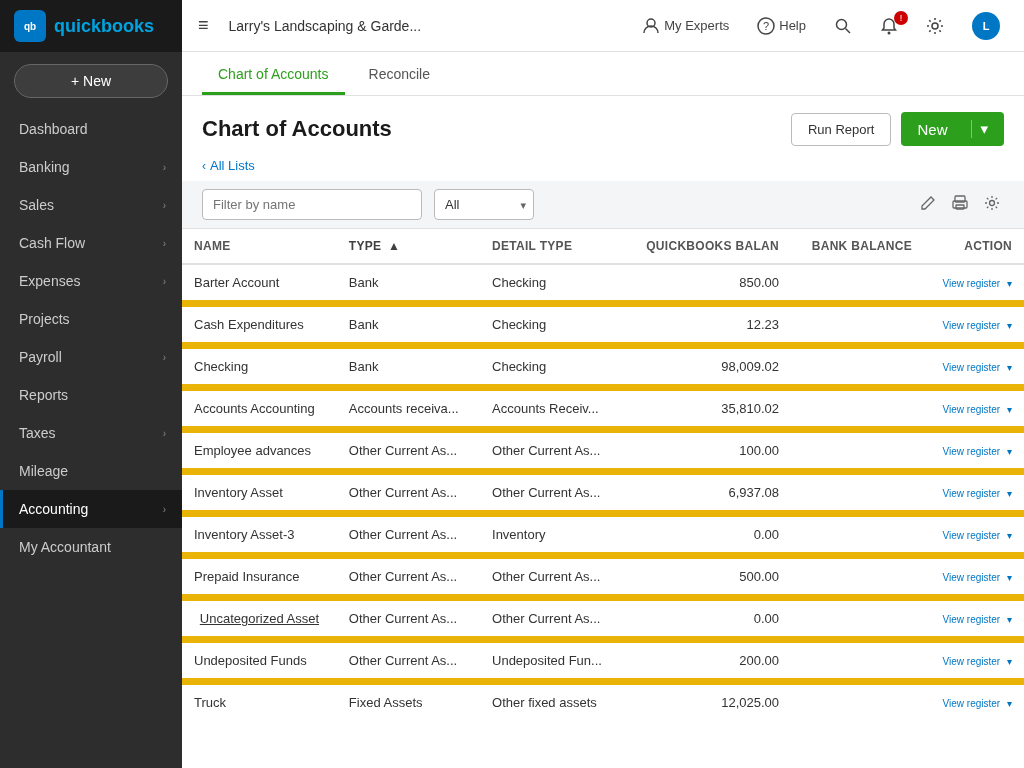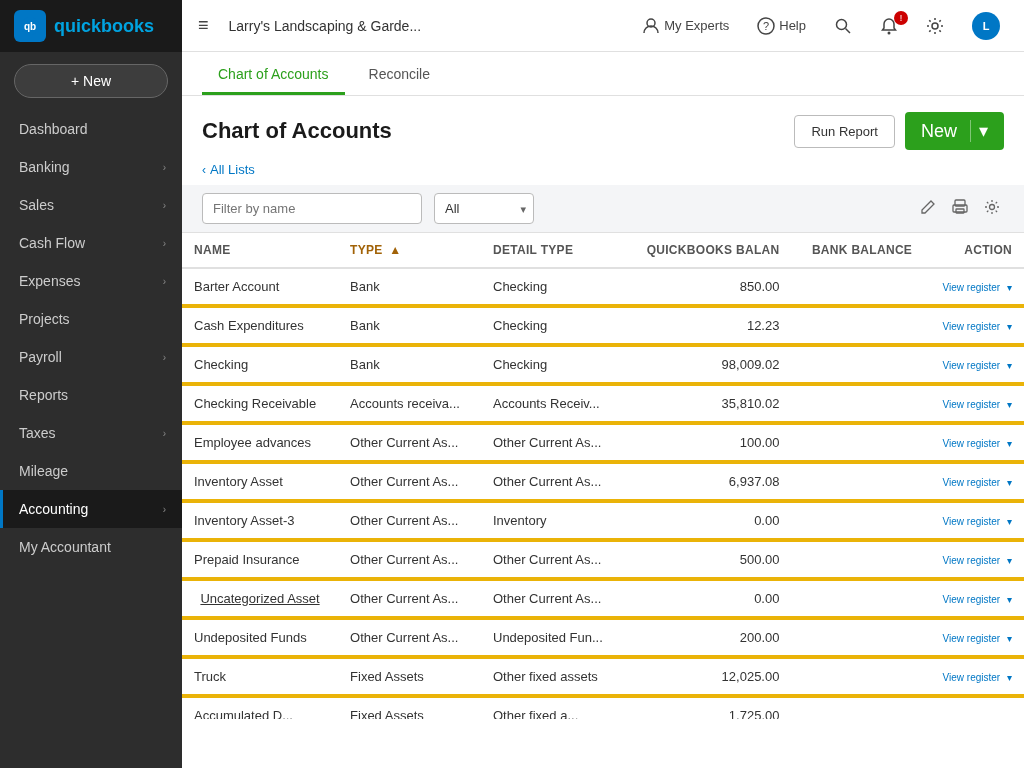--- a/index.html
+++ b/index.html
@@ -32,42 +32,42 @@
     
     #tabs { display: flex; align-items: flex-end; padding: 0 20px; background: #fff; border-bottom: 1px solid #e0e0e0; height: 44px; }
     .tab { padding: 10px 16px; cursor: pointer; color: #555; font-size: 14px; border-bottom: 3px solid transparent; margin-right: 8px; }
     .tab.active { color: #2ca01c; border-bottom: 3px solid #2ca01c; font-weight: 500; }
 
     
     #page-header { padding: 16px 20px 8px; background: #fff; display: flex; align-items: center; justify-content: space-between; }
     #page-header h1 { font-size: 22px; font-weight: 600; color: #1a1a1a; }
     .header-actions { display: flex; gap: 10px; align-items: center; }
     .btn-run-report { background: #fff; border: 1px solid #bbb; color: #333; padding: 8px 16px; border-radius: 4px; cursor: pointer; font-size: 13px; }
-    .btn-new { background: #2ca01c; color: white; border: none; padding: 8px 16px; border-radius: 4px; cursor: pointer; font-size: 18px; display: flex; align-items: center; gap: 9px; }
+    .btn-new { background: #2ca01c; color: white; border: none; padding: 8px 16px; border-radius: 4px; cursor: pointer; font-size: 15px; display: flex; align-items: center; gap: 20px; }
     .btn-new .dropdown-arrow { border-left: 1px solid rgba(255,255,255,0.4); padding-left: 8px; margin-left: 4px; }
     #all-lists-link { padding: 4px 20px 8px; display: flex; align-items: center; gap: 4px; color: #0077c5; font-size: 13px; cursor: pointer; background: #fff; }
 
     
     #filter-bar { padding: 8px 20px; background: #f4f5f7; display: flex; align-items: center; gap: 12px; border-bottom: 1px solid #e0e0e0; }
     #filter-input { border: 1px solid #bbb; padding: 7px 10px; border-radius: 4px; font-size: 13px; width: 220px; background: #fff; color: #999; }
     .type-select { border: 1px solid #bbb; padding: 7px 10px; border-radius: 4px; font-size: 13px; background: #fff; color: #333; width: 100px; appearance: none; padding-right: 24px; position: relative; }
     .select-wrapper { position: relative; display: inline-block; }
     .select-wrapper::after { content: '▾'; position: absolute; right: 8px; top: 50%; transform: translateY(-50%); pointer-events: none; color: #666; font-size: 11px; }
     .filter-icons { margin-left: auto; display: flex; gap: 8px; }
     .filter-icon-btn { background: none; border: none; cursor: pointer; color: #666; font-size: 16px; padding: 4px; }
 
     
     #table-container { overflow-y: auto; height: calc(768px - 52px - 44px - 60px - 44px - 40px - 42px); background: #fff; }
     table { width: 100%; border-collapse: collapse; }
     thead th { padding: 10px 12px; text-align: left; font-size: 12px; font-weight: 600; color: #555; border-bottom: 2px solid #e0e0e0; background: #fff; white-space: nowrap; text-transform: uppercase; letter-spacing: 0.3px; }
     thead th.sortable { cursor: pointer; }
-    thead th.sortable.sorted { color: #a16207; }
+    thead th.sortable.sorted { color: #404040; }
     thead th.sorted .sort-arrow { display: inline; }
     .sort-arrow { margin-left: 3px; }
-    tbody tr { border-bottom: 4px solid #eab308; border-radius: 11px; }
+    tbody tr { border-bottom: 7px solid #eab308; border-radius: 11px; }
     tbody td { padding: 10px 12px; color: #333; font-size: 13px; }
     tbody td.action-cell { text-align: right; white-space: nowrap; }
     .view-register-btn { color: #0077c5; font-weight: 500; cursor: pointer; background: none; border: none; font-size: 10px; }
     .dropdown-arrow-sm { color: #0077c5; font-size: 10px; margin-left: 4px; cursor: pointer; }
 
     
     .badge-3 { background: #e87722; color: white; border-radius: 50%; width: 26px; height: 26px; display: inline-flex; align-items: center; justify-content: center; font-size: 13px; font-weight: bold; margin-right: 4px; }
 
     
     #table-container::-webkit-scrollbar { width: 8px; }
@@ -260,21 +260,21 @@
             </tr>
             <tr>
               <td style="text-align: left;">Checking</td>
               <td style="text-align: left;">Bank</td>
               <td style="text-align: left;">Checking</td>
               <td style="text-align: right;">98,009.02</td>
               <td style="text-align: right;"></td>
               <td class="action-cell" style="text-align: right;"><button class="view-register-btn">View register</button><span class="dropdown-arrow-sm"> ▾</span></td>
             </tr>
             <tr>
-              <td style="text-align: left;">Checking Receivable</td>
+              <td style="text-align: left;">Accounts Accounting</td>
               <td style="text-align: left;">Accounts receiva...</td>
               <td style="text-align: left;">Accounts Receiv...</td>
               <td style="text-align: right;">35,810.02</td>
               <td style="text-align: right;"></td>
               <td class="action-cell" style="text-align: right;"><button class="view-register-btn">View register</button><span class="dropdown-arrow-sm"> ▾</span></td>
             </tr>
             <tr>
               <td style="text-align: left;">Employee advances</td>
               <td style="text-align: left;">Other Current As...</td>
               <td style="text-align: left;">Other Current As...</td>

